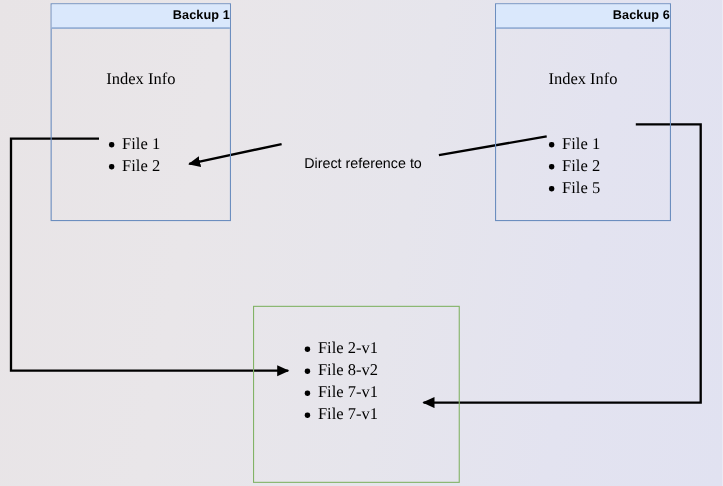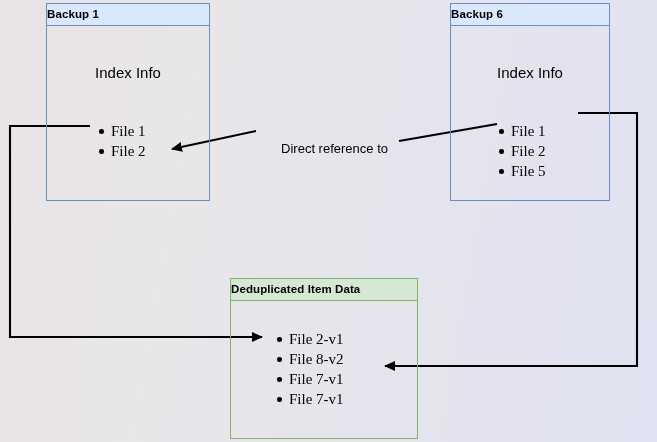--- a/index.html
+++ b/index.html
@@ -27,21 +27,21 @@
     box-sizing: border-box;
     border: 1.4px solid #6c8ebf;
     background: transparent;
   }
   .box.green { border-color: #82b366; }
 
   .box-header {
     box-sizing: border-box;
     height: 22px;
     line-height: 20px;
-    text-align: left;
+    text-align: right;
     font-size: 11.5px;
     font-weight: bold;
     color: #000000;
     background: #dae8fc;
     border-bottom: 1.4px solid #6c8ebf;
     letter-spacing: .1px;
   }
   .box.green .box-header {
     background: #d5e8d4;
     border-bottom-color: #82b366;
@@ -53,20 +53,21 @@
   }
 
   .index-title {
     position: absolute;
     left: 0;
     right: 0;
     top: 38px;
     text-align: center;
     font-size: 15px;
     color: #000;
+    font-family: Liberation Serif, serif;
   }
 
   .item-list {
     position: absolute;
     margin: 0;
     padding: 0;
     list-style: none;
     font-family: Liberation Serif, serif;
   }
   .item-list li {
@@ -147,28 +148,27 @@
       <div class="index-title">Index Info</div>
       <ul class="item-list" style="left:46px; top:95px;">
         <li>File 1</li>
         <li>File 2</li>
         <li>File 5</li>
       </ul>
     </div>
   </div>
 
   <div class="box green" style="left:230px; top:278px; width:188px; height:161px;">
-    <div class="box-header">Deduplicated Item Data</div>
     <div class="box-body">
       <ul class="item-list" style="left:44px; top:28px;">
         <li>File 2-v1</li>
         <li>File 8-v2</li>
         <li>File 7-v1</li>
         <li>File 7-v1</li>
       </ul>
     </div>
   </div>
 
-  <div class="caption" style="left:238px; top:123px; width:150px;text-align:right;">
+  <div class="caption" style="left:255px; top:123px; width:150px;">
     <div>Direct reference to</div>
   </div>
 
 </div>
 
 </body></html>

